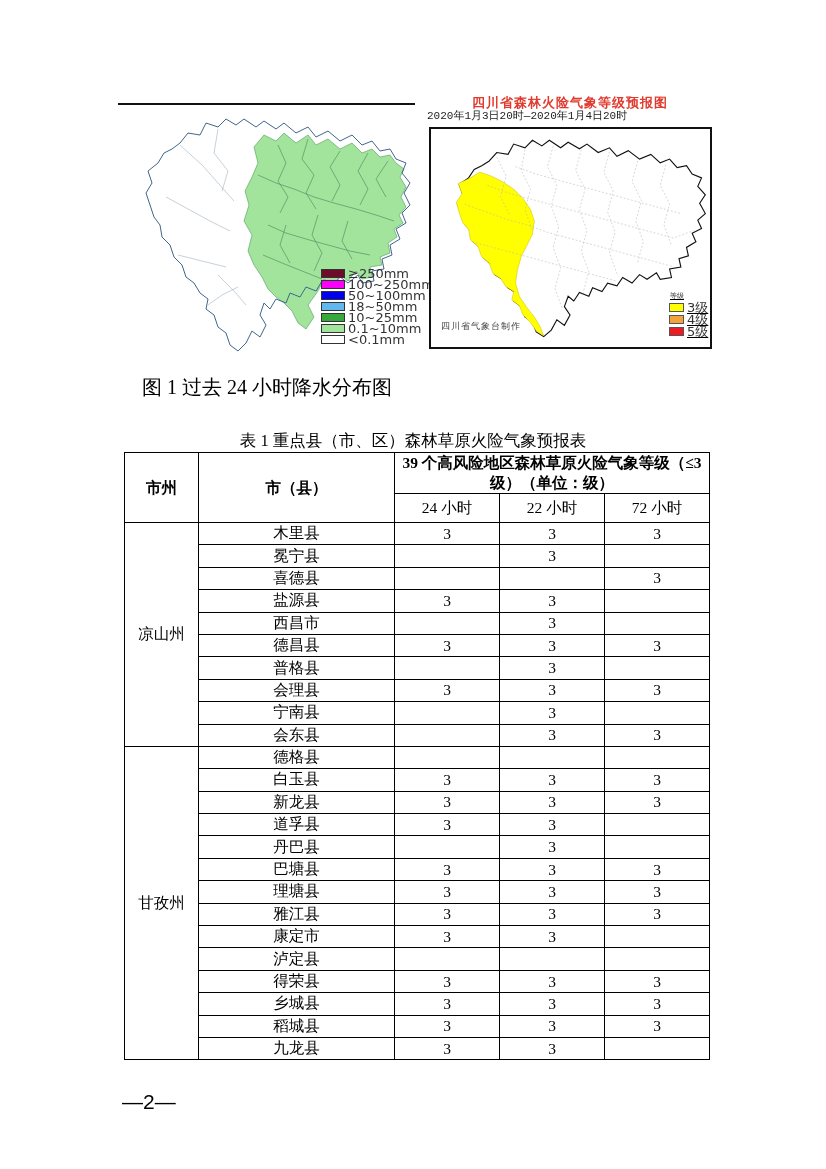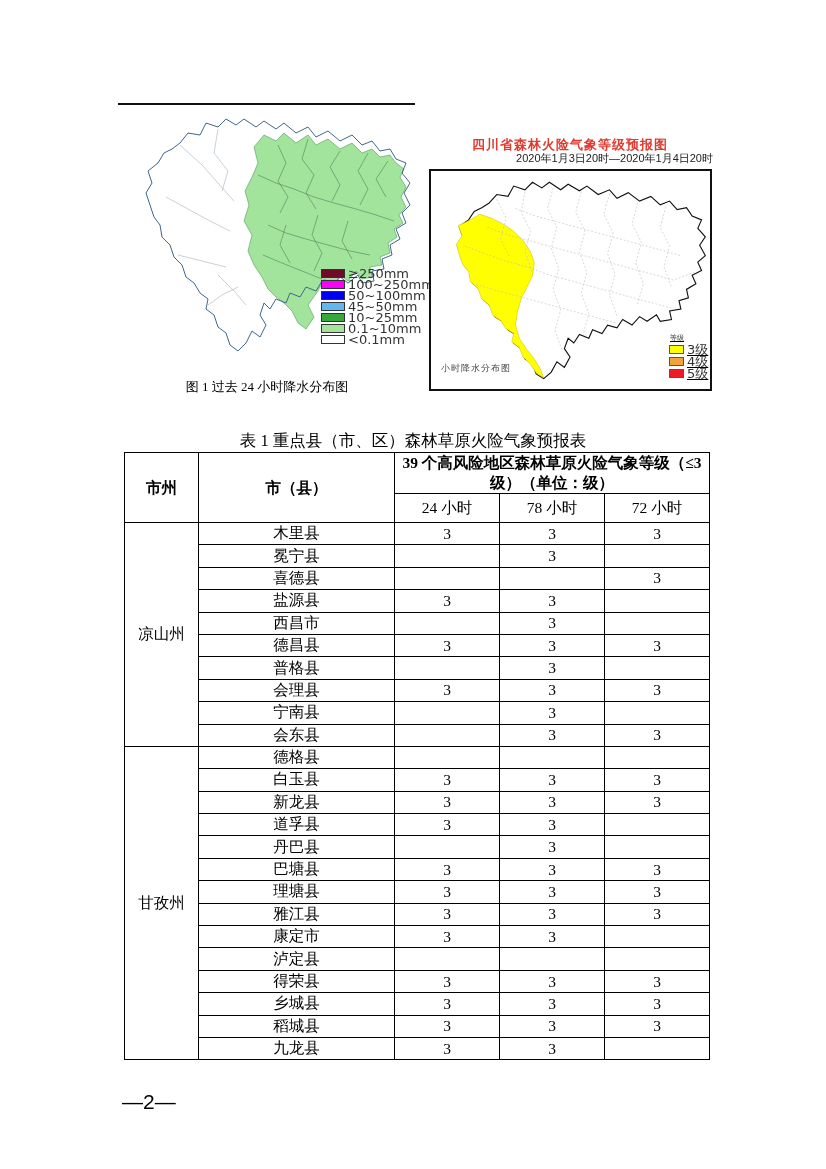--- a/index.html
+++ b/index.html
@@ -12,32 +12,32 @@
   
   .figure { position:absolute; }
   #fig1 { left:118px; top:96px; width:298px; height:268px; }
   #fig1 .topline { position:absolute; left:0; top:7px; width:297px; height:2px; background:#111; }
   #fig1 svg { position:absolute; left:0; top:9px; }
   .precip-legend { position:absolute; left:203px; top:172px; width:94px; }
   .legend-row { display:flex; align-items:center; height:11px; }
   .legend-row .swatch { width:24px; height:9px; border:1px solid #333; margin-right:3px; flex:0 0 auto; }
   .legend-row .legend-label { font-size:13px; line-height:9px; color:#333; font-family:"DejaVu Sans",sans-serif; white-space:nowrap; }
 
-  #fig2 { left:427px; top:96px; width:286px; height:268px;margin-top:42px; }
+  #fig2 { left:427px; top:96px; width:286px; height:268px; }
   #fig2 .map-title { text-align:center; font-size:13px; font-weight:bold; color:#e13a2f; letter-spacing:1px; line-height:14px; }
-  #fig2 .map-date  { text-align:right; font-size:11px; color:#222; line-height:13px; font-family:Liberation Sans, sans-serif; }
+  #fig2 .map-date  { text-align:left; font-size:11px; color:#222; line-height:13px; font-family:Liberation Mono, monospace; }
   #fig2 .frame { position:absolute; left:2px; top:31px; width:283px; height:222px; border:2px solid #111; background:#fff; }
   #fig2 .frame svg { position:absolute; left:0; top:0; }
   #fig2 .credit { position:absolute; left:10px; bottom:14px; font-size:9px; color:#444; letter-spacing:1px; }
   .fire-legend { position:absolute; right:7px; bottom:10px; width:42px;text-decoration:underline; }
   .fire-legend .fl-title { font-size:7px; color:#333; text-align:left; padding-left:9px; line-height:9px; font-family:"DejaVu Sans",sans-serif; }
   .fire-legend .legend-row { height:12px;padding-left:8px; }
   .fire-legend .swatch { width:15px; height:9px; border:1px solid #555; margin-right:3px; }
 
-  .caption { position:absolute; top:376px; height:22px; font-size:13px; line-height:22px; text-align:center; }
+  .caption { position:absolute; top:376px; height:22px; font-size:20px; line-height:22px; text-align:center; }
   #cap1 { left:118px; width:298px; }
   #cap2 { left:420px; width:300px; }
 
   
   .table-title { position:absolute; left:0; top:430px; width:826px; text-align:center; font-size:16.5px; }
   table.fire-table {
     position:absolute; left:124px; top:452px; width:584px;
     border-collapse:collapse; table-layout:fixed; font-size:15.5px;
   }
   .fire-table th, .fire-table td { border:1px solid #000; text-align:center; vertical-align:middle; font-weight:normal; padding:0; }
@@ -81,21 +81,21 @@
         <div class="legend-row">
           <span class="swatch" style="background: rgb(251, 0, 251);"></span>
           <span class="legend-label">100~250mm</span>
         </div>
         <div class="legend-row">
           <span class="swatch" style="background: rgb(0, 0, 240);"></span>
           <span class="legend-label">50~100mm</span>
         </div>
         <div class="legend-row">
           <span class="swatch" style="background: rgb(97, 184, 239);"></span>
-          <span class="legend-label">45~50mm</span>
+          <span class="legend-label">18~50mm</span>
         </div>
         <div class="legend-row">
           <span class="swatch" style="background: rgb(56, 168, 60);"></span>
           <span class="legend-label">10~25mm</span>
         </div>
         <div class="legend-row">
           <span class="swatch" style="background: rgb(162, 228, 156);"></span>
           <span class="legend-label">0.1~10mm</span>
         </div>
         <div class="legend-row">
@@ -110,21 +110,21 @@
     <div class="map-date">2020年1月3日20时—2020年1月4日20时</div>
     <div class="frame">
       <svg width="279" height="218" viewBox="0 0 297 232">
 
         <path class="outline2" d="M62,34 L70,25 L82,27 L88,16 L100,20 L108,12 L118,18 L126,12 L138,20 L146,14 L158,21 L166,16 L178,25 L190,20 L198,29 L210,23 L222,32 L234,27 L244,36 L254,32 L262,41 L272,39 L278,48 L288,52 L284,61 L292,70 L286,79 L292,90 L284,97 L288,106 L278,111 L282,120 L272,126 L274,135 L264,138 L266,147 L254,149 L256,158 L244,160 L240,153 L230,160 L222,155 L214,164 L204,158 L198,167 L188,164 L182,173 L172,169 L168,178 L158,174 L152,183 L146,178 L142,189 L148,198 L142,209 L134,203 L128,214 L120,221 L112,216 L108,205 L100,200 L96,189 L88,183 L90,174 L82,169 L76,160 L68,155 L64,144 L56,137 L52,126 L44,119 L42,108 L36,101 L32,90 L28,79 L34,70 L30,59 L40,52 L46,43 L54,39 Z"></path>
 
         <path class="yellowfill" d="M40,53 L52,46 L64,50 L76,56 L88,64 L98,74 L106,86 L110,98 L108,112 L102,124 L96,136 L92,150 L90,164 L94,178 L102,190 L110,200 L116,210 L120,220 L112,215 L106,206 L98,198 L94,188 L86,182 L88,173 L80,168 L74,159 L66,154 L62,143 L54,136 L50,125 L42,118 L40,107 L34,100 L30,89 L27,78 L33,69 L29,58 Z"></path>
 
         <path class="inner-d" d="M70,30 L80,50 L74,72 L84,92 M100,22 L96,44 L106,64 L100,86 L108,108 M130,18 L124,40 L134,60 L128,82 L136,104 L130,126 L138,148 L132,170 L140,192 M160,22 L154,44 L164,64 L158,86 L166,108 L160,130 L168,152 L162,174 M190,24 L184,46 L194,66 L188,88 L196,110 L190,132 L198,154 M220,34 L214,56 L224,76 L218,98 L226,120 L220,142 M250,38 L244,60 L254,80 L248,102 L256,124 M36,80 L58,88 L80,96 L102,102 L124,110 L146,116 L168,122 L190,128 L212,134 L234,140 L256,146 M44,120 L66,126 L88,132 L110,138 L132,144 L154,150 L176,156 L198,162 M60,60 L82,68 L104,74 L126,80 L148,86 L170,92 L192,98 L214,104 L236,110 L258,116 L280,108 M90,40 L112,48 L134,54 L156,60 L178,66 L200,72 L222,78 L244,84 L266,90"></path>
       </svg>
-      <div class="credit">小时降水分布图</div>
+      <div class="credit">四川省气象台制作</div>
       <div class="fire-legend">
         <div class="fl-title">等级</div>
       <div class="legend-row">
             <span class="swatch" style="background: rgb(255, 255, 0);"></span>
             <span class="legend-label">3级</span>
           </div>
           <div class="legend-row">
             <span class="swatch" style="background: rgb(242, 163, 60);"></span>
             <span class="legend-label">4级</span>
           </div>
@@ -149,21 +149,21 @@
         <col style="width:105px">
     </colgroup>
     <thead>
       <tr>
         <th rowspan="2">市州</th>
         <th rowspan="2">市（县）</th>
         <th colspan="3" class="group-head">39 个高风险地区森林草原火险气象等级（≤3 级）（单位：级）</th>
       </tr>
       <tr class="subhead" id="subhead-row">
           <th>24 小时</th>
-          <th>78 小时</th>
+          <th>22 小时</th>
           <th>72 小时</th>
         </tr>
     </thead>
     <tbody id="table-body">
         <tr>
           <td class="region-cell" rowspan="10">凉山州</td>
           <td class="county-cell">木里县</td>
           <td class="value-cell">3</td>
           <td class="value-cell">3</td>
           <td class="value-cell">3</td>

